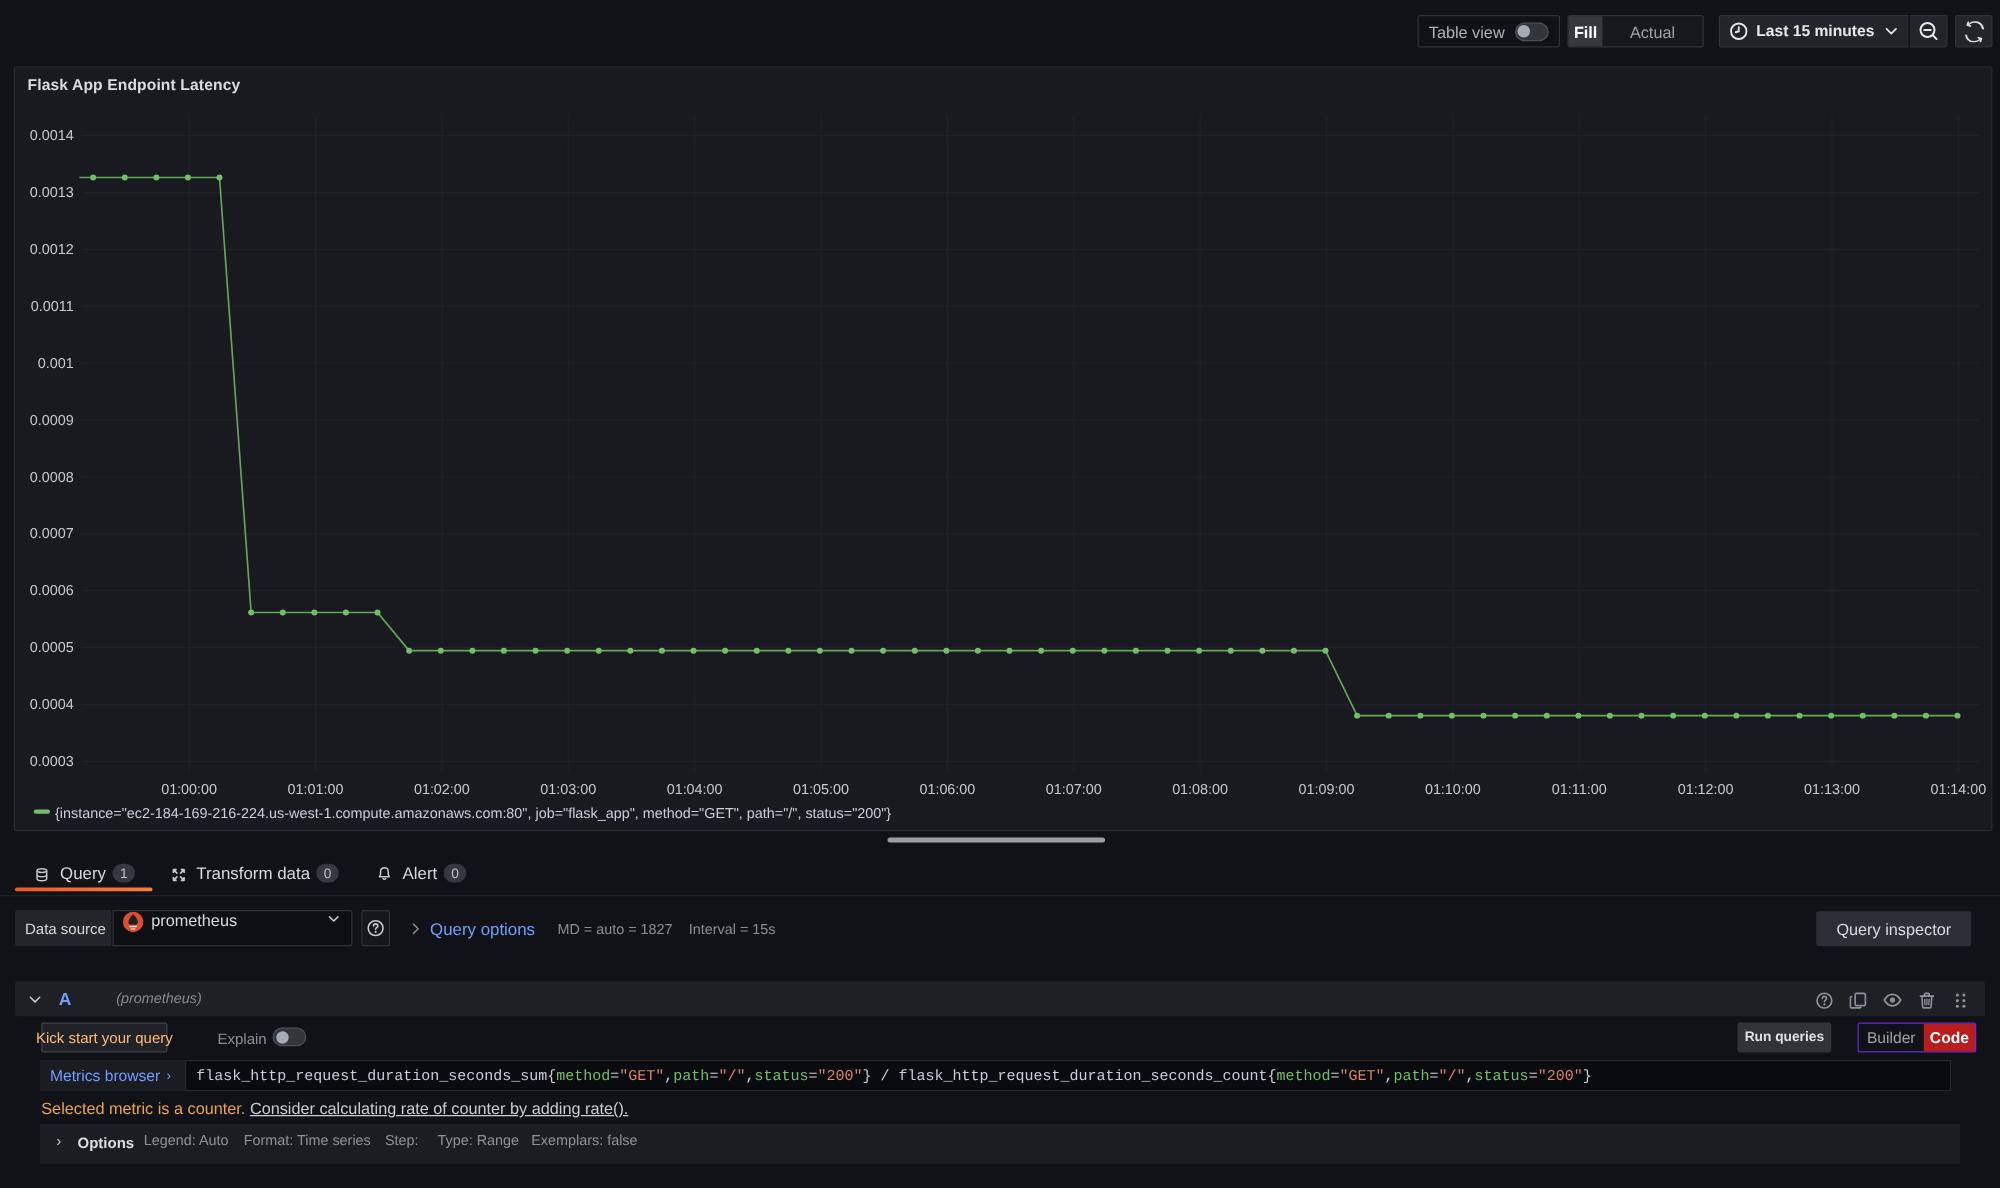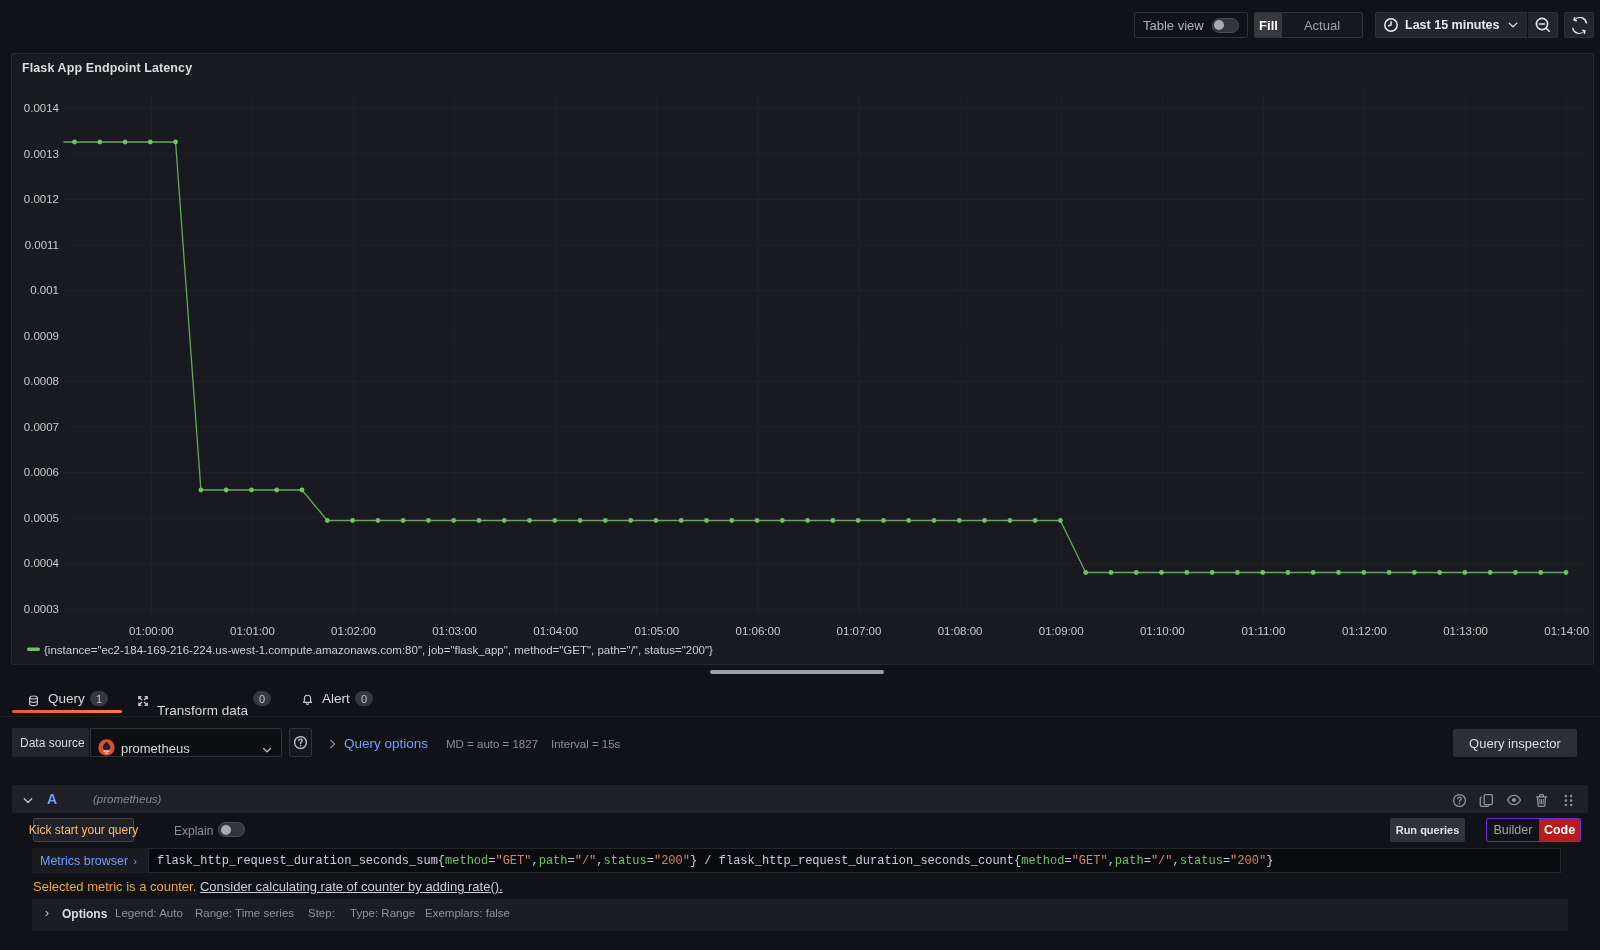--- a/index.html
+++ b/index.html
@@ -29,21 +29,21 @@
   
   .tabtxt { font-size:13.5px; color:#d8d9da; }
   .badge { height:15px; padding:0 6px; border-radius:8px; background:#35383f;
     color:#bfc1cb; font-size:11px; display:inline-flex; align-items:center; }
 
   
   .dslabel { left:12px; top:728px; width:77px; height:29px; background:#22252b;
     border-radius:2px 0 0 2px; display:flex; align-items:center; padding-left:8px;
     font-size:12px; font-weight:500; color:#d8d9da; white-space:nowrap; }
   .dssel { left:90px; top:728px; width:192px; height:29px; background:#0e0f13;
-    border:1px solid #2f3137; border-radius:0 2px 2px 0; display:flex; align-items:flex-end; }
+    border:1px solid #2f3137; border-radius:0 2px 2px 0; display:flex; align-items:flex-start; }
   .qbtn { left:289px; top:728px; width:23px; height:29px; background:#16171d;
     border:1px solid #2f3137; border-radius:2px; display:flex; align-items:center; justify-content:center; }
   .qinsp { left:1453px; top:729px; width:124px; height:28px; background:#2d2f36;
     border-radius:2px; display:flex; align-items:center; justify-content:center;
     font-size:13px; font-weight:500; color:#dcdce2; }
 
   
   #qhead { left:12px; top:785px; width:1576px; height:28px; background:#1e2026;
     border-radius:2px; }
   .kick { left:33px; top:818px; height:24px; width:101px; justify-content:center; background:#202227;
@@ -240,21 +240,21 @@
     </svg></div>
 <div class="abs tabtxt" style="left:48px; top:691px;">Query</div>
 <div class="abs badge" style="left:90px; top:691px;">1</div>
 <div class="abs" style="left:12px; top:710px; width:110px; height:3px; border-radius:2px; background:linear-gradient(90deg,#f05a28,#fa7e39);"></div>
 <div class="abs" style="left:137px; top:693px;"><svg width="12" height="12" viewBox="0 0 16 16">
       <path d="M5.8 2.3 H2.3 V5.8 M2.3 2.3 L6.6 6.6" fill="none" stroke="#c7c8d1" stroke-width="1.7" stroke-linejoin="round"></path>
       <path d="M10.2 13.7 H13.7 V10.2 M13.7 13.7 L9.4 9.4" fill="none" stroke="#c7c8d1" stroke-width="1.7" stroke-linejoin="round"></path>
       <path d="M13.7 5.8 V2.3 H10.2 M13.7 2.3 L9.4 6.6" fill="none" stroke="#c7c8d1" stroke-width="1.7" stroke-linejoin="round"></path>
       <path d="M2.3 10.2 V13.7 H5.8 M2.3 13.7 L6.6 9.4" fill="none" stroke="#c7c8d1" stroke-width="1.7" stroke-linejoin="round"></path>
     </svg></div>
-<div class="abs tabtxt" style="left:157px; top:691px;margin-top:12px;">Transform data</div>
+<div class="abs tabtxt" style="left:157px; top:691px;">Transform data</div>
 <div class="abs badge" style="left:253px; top:691px;">0</div>
 <div class="abs" style="left:302px; top:692px;"><svg width="11" height="12" viewBox="0 0 16 17">
       <path d="M8 1.6 C5.3 1.6 3.5 3.7 3.5 6.4 V9.6 L2.2 12 H13.8 L12.5 9.6 V6.4 C12.5 3.7 10.7 1.6 8 1.6 Z" fill="none" stroke="#c7c8d1" stroke-width="1.7" stroke-linejoin="round"></path>
       <path d="M6.4 14 A1.8 1.8 0 0 0 9.6 14" fill="none" stroke="#c7c8d1" stroke-width="1.7" stroke-linecap="round"></path>
     </svg></div>
 <div class="abs tabtxt" style="left:322px; top:691px;text-align:center;">Alert</div>
 <div class="abs badge" style="left:355px; top:691px;">0</div>
 
 <div class="dslabel abs">Data source</div>
 <div class="dssel abs">
@@ -341,17 +341,17 @@
   </div>
 <div class="minput abs">flask_http_request_duration_seconds_sum{<span style="color:#73bf69">method</span>=<span style="color:#d9826f">"GET"</span>,<span style="color:#73bf69">path</span>=<span style="color:#d9826f">"/"</span>,<span style="color:#73bf69">status</span>=<span style="color:#d9826f">"200"</span>} / flask_http_request_duration_seconds_count{<span style="color:#73bf69">method</span>=<span style="color:#d9826f">"GET"</span>,<span style="color:#73bf69">path</span>=<span style="color:#d9826f">"/"</span>,<span style="color:#73bf69">status</span>=<span style="color:#d9826f">"200"</span>}</div>
 
 <div class="warn abs">Selected metric is a counter.
   <span style="color:#cbccd6; text-decoration:underline;">Consider calculating rate of counter by adding rate().</span></div>
 
 <div class="optrow abs" style="position:absolute;">
   <span class="abs" style="left:13px; top:7px; color:#c3c4cd; font-size:12px;">›</span>
   <span class="abs" style="left:30px; top:8px; font-weight:600; font-size:12px; color:#dcdde1;">Options</span>
   <span class="abs dim" style="left:83px; top:8px; font-size:11.5px;">Legend: Auto</span>
-  <span class="abs dim" style="left:163px; top:8px; font-size:11.5px;">Range: Time series</span>
+  <span class="abs dim" style="left:163px; top:8px; font-size:11.5px;">Format: Time series</span>
   <span class="abs dim" style="left:276px; top:8px; font-size:11.5px;">Step:</span>
   <span class="abs dim" style="left:318px; top:8px; font-size:11.5px;">Type: Range</span>
   <span class="abs dim" style="left:393px; top:8px; font-size:11.5px;">Exemplars: false</span>
 </div>
 
 </body></html>

